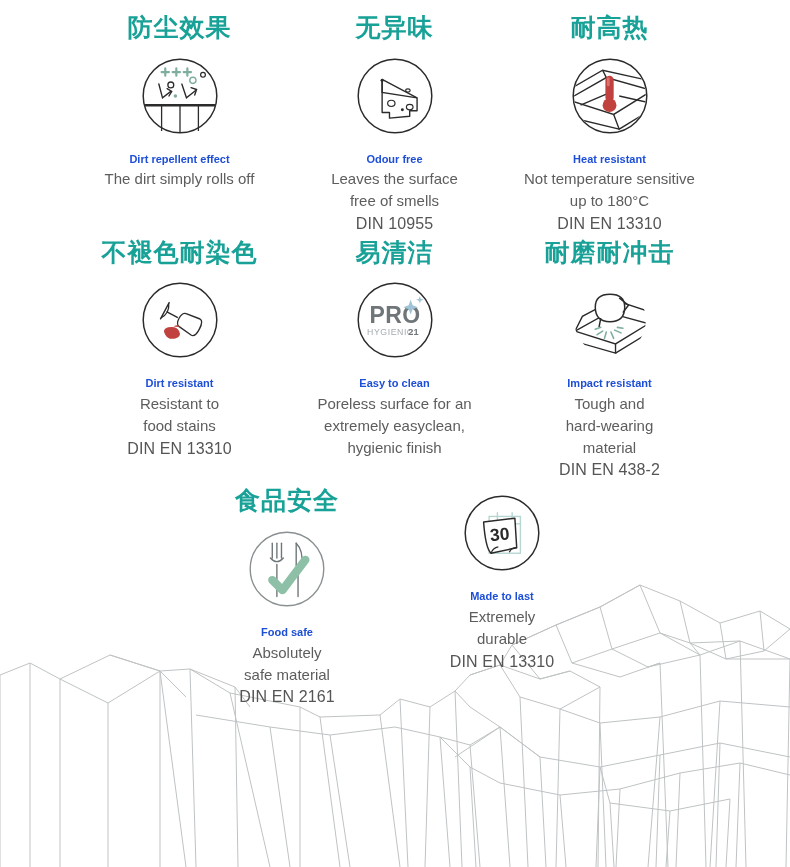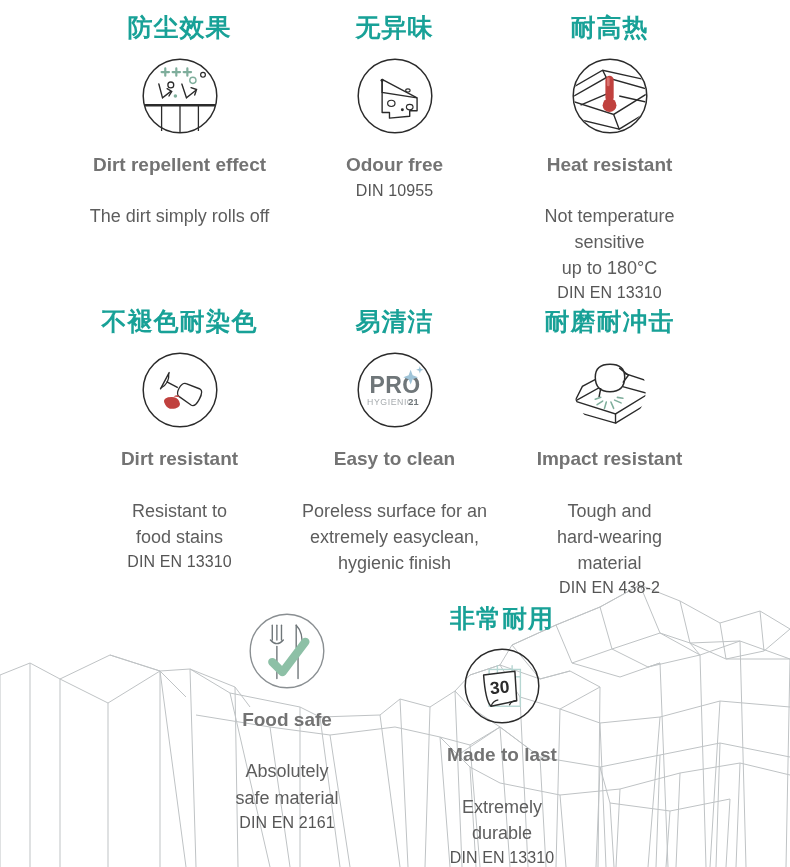--- a/index.html
+++ b/index.html
@@ -77,34 +77,33 @@
     width: 92px;
     height: 92px;
     margin-bottom: 10px;
     display: flex;
     align-items: center;
     justify-content: center;
   }
   .icon-wrap svg { display: block; width: 92px; height: 92px; }
 
   .en-title {
-    color: #737373;
-    font-size: 19px;
+    color: #1d4ed8;
+    font-size: 11px;
     font-weight: 700;
     line-height: 1.35;
     margin-bottom: 2px;
   }
 
   .en-desc {
     color: #5d5d5d;
-    font-size: 18px;
+    font-size: 15px;
     font-weight: 400;
     line-height: 1.45;
     max-width: 200px;
-    margin-top: 24px;
   }
 
   .din {
     color: #555555;
     font-size: 16px;
     font-weight: 400;
     letter-spacing: 0.1px;
     margin-top: 3px;
   }
 
@@ -215,20 +214,21 @@
             <path d="M36 32 L74 52 L74 66 L66 66 L66 72 L44 74 L44 68 L36 68 Z" fill="none" stroke="#2b2b2b" stroke-width="1.5" stroke-linejoin="round"></path>
             <path d="M36 32 L36 46 L74 52" fill="none" stroke="#2b2b2b" stroke-width="1.5"></path>
             <circle cx="36" cy="33" r="1.7" fill="#2b2b2b"></circle>
             <ellipse cx="64" cy="44" rx="2.4" ry="1.7" fill="none" stroke="#2b2b2b" stroke-width="1.2"></ellipse>
             <ellipse cx="46" cy="58" rx="4" ry="3.4" fill="none" stroke="#2b2b2b" stroke-width="1.3"></ellipse>
             <ellipse cx="66" cy="62" rx="3.6" ry="3" fill="none" stroke="#2b2b2b" stroke-width="1.3"></ellipse>
             <circle cx="58" cy="65" r="1.6" fill="#2b2b2b"></circle>
           </svg>
         </div>
         <div class="en-title">Odour free</div>
+        <div class="en-desc">Leaves the surface<br>free of smells</div>
         <div class="din">DIN 10955</div>
       </div>
 
       <div class="feature">
         <div class="cn-title">耐高热</div>
         <div class="icon-wrap">
           <svg viewBox="0 0 100 100">
             <defs>
               <clipPath id="clipHeat">
                   <circle cx="50" cy="50" r="39"></circle>
@@ -331,20 +331,21 @@
         </div>
         <div class="en-title">Impact resistant</div>
         <div class="en-desc">Tough and<br>hard-wearing<br>material</div>
         <div class="din">DIN EN 438-2</div>
       </div>
     </div>
 
     <div class="feature-row row-3">
 
       <div class="feature">
+        <div class="cn-title">食品安全</div>
         <div class="icon-wrap">
           <svg viewBox="0 0 100 100">
             <circle cx="50" cy="50" r="40" fill="none" stroke="#8a8f92" stroke-width="1.5"></circle>
 
             <g stroke="#6f7679" stroke-width="1.5" fill="none" stroke-linecap="round">
               <path d="M34 22 L34 38"></path>
               <path d="M39 22 L39 38"></path>
               <path d="M44 22 L44 38"></path>
               <path d="M32 38 Q39 46 46 38"></path>
               <path d="M39 45 L39 80"></path>
@@ -357,21 +358,20 @@
 
             <path d="M34 62 L45 73 L70 40" fill="none" stroke="#8dc0a6" stroke-width="9" stroke-linecap="round" stroke-linejoin="round"></path>
           </svg>
         </div>
         <div class="en-title">Food safe</div>
         <div class="en-desc">Absolutely<br>safe material</div>
         <div class="din">DIN EN 2161</div>
       </div>
 
       <div class="feature">
-        <div class="cn-title">非常耐用</div>
         <div class="icon-wrap">
           <svg viewBox="0 0 100 100">
             <circle cx="50" cy="50" r="40" fill="none" stroke="#2b2b2b" stroke-width="1.6"></circle>
 
             <rect x="36" y="32" width="34" height="40" fill="none" stroke="#b6d6d2" stroke-width="1.5"></rect>
             <path d="M36 40 L70 40" stroke="#b6d6d2" stroke-width="1.5"></path>
             <path d="M45 28 L45 36 M61 28 L61 36" stroke="#b6d6d2" stroke-width="1.5" stroke-linecap="round"></path>
 
             <path d="M30 38 L64 34 L66 66 L38 72 Q32 66 30 38 Z" fill="#ffffff" stroke="#2b2b2b" stroke-width="1.6" stroke-linejoin="round"></path>
             <path d="M38 72 Q40 66 46 65" fill="none" stroke="#2b2b2b" stroke-width="1.4"></path>

